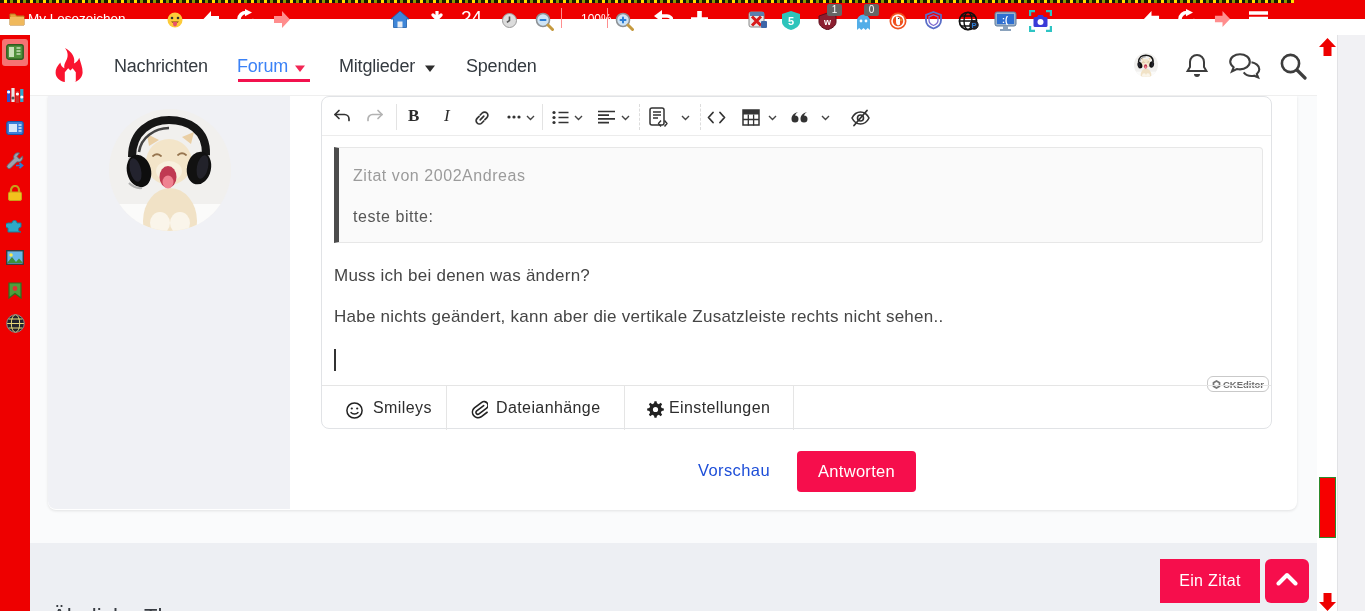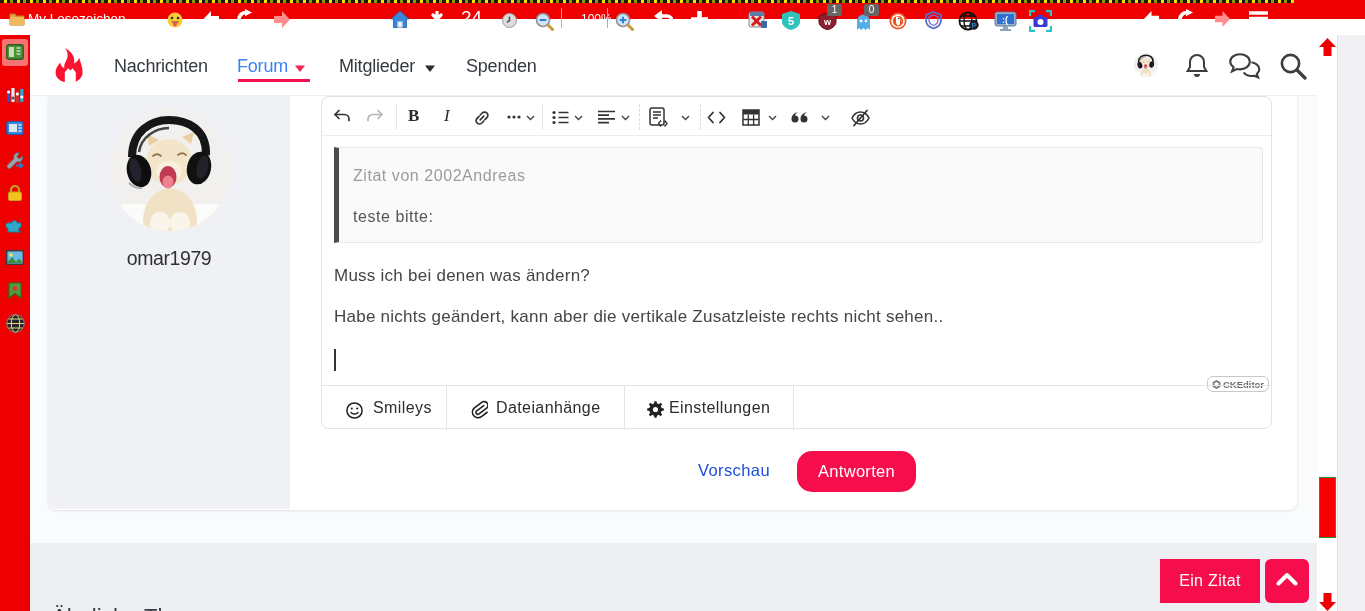--- a/index.html
+++ b/index.html
@@ -38,21 +38,21 @@
   .qt1 { position:absolute; left:14px; top:19px; font-size:16px; color:#9b9b9b; letter-spacing:.55px; }
   .qt2 { position:absolute; left:14px; top:60px; font-size:16px; color:#565656; letter-spacing:.55px; }
   .ptext { position:absolute; font-size:17px; color:#454545; letter-spacing:.25px; }
   #caret { position:absolute; left:12px; top:252px; width:2px; height:22px; background:#333; }
   #ckbadge { position:absolute; left:885px; top:279px; width:62px; height:16px; background:#fff; border:1px solid #c9c9c9; border-radius:6px; font-size:9.5px; font-weight:bold; color:#6e6e6e; display:flex; align-items:center; justify-content:center; gap:2px; }
   #tabrow { position:absolute; left:0; top:288px; width:949px; height:44px; border-top:1px solid #e5e5e5; }
   .tab { position:absolute; top:0; height:44px; border-right:1px solid #e5e5e5; }
   .tabtxt { position:absolute; top:13px; font-size:16px; color:#2d2d2d; letter-spacing:.4px; }
 
   
-  .redbtn { position:absolute; background:#f60e4c; color:#fff; border-radius:15px; text-align:center; }
+  .redbtn { position:absolute; background:#f60e4c; color:#fff; border-radius:4px; text-align:center; }
   #vorschau { left:698px; top:461px; font-size:16.5px; color:#1d4ed8; letter-spacing:.4px; }
   #antworten { left:797px; top:451px; width:119px; height:41px; font-size:16.5px; line-height:41px; letter-spacing:.3px; }
   #einzitat { left:1160px; top:559px; width:100px; height:44px; font-size:16px; line-height:44px; border-radius:0; letter-spacing:.3px; }
   #upbtn { left:1265px; top:559px; width:44px; height:44px; border-radius:6px; }
 
   #aehn { left:52px; top:604px; font-size:22px; color:#383c42; font-weight:normal; letter-spacing:.2px; }
 </style>
 </head>
 <body>
 <div id="stage">
@@ -94,21 +94,20 @@
 
           <ellipse cx="30" cy="62" rx="12" ry="16.5" fill="#0e0e0e" transform="rotate(-14 30 62)"></ellipse>
           <ellipse cx="90" cy="59" rx="12" ry="16.5" fill="#111" transform="rotate(12 90 59)"></ellipse>
           <ellipse cx="26.5" cy="61" rx="5.5" ry="12" fill="#23232e" transform="rotate(-14 26.5 61)"></ellipse>
           <ellipse cx="93.5" cy="58" rx="5.5" ry="12" fill="#22222a" transform="rotate(12 93.5 58)"></ellipse>
           <path d="M20 74 q6 6 13 5" fill="none" stroke="#b0b0b0" stroke-width="2.2"></path>
         </g>
       </g>
     </svg>
   </div>
-  <div class="abs" style="left:48px;top:247px;width:242px;text-align:center;font-size:19.5px;color:#2d2f33;letter-spacing:-.4px;">omar1979</div>
 
   <div class="abs" id="editor">
     <div id="ebar">
 
       <svg class="abs" style="left:11px;top:12px" width="18" height="17" viewBox="0 0 18 17">
         <path d="M6 1.5 L2 5.5 l4 4" fill="none" stroke="#333" stroke-width="1.7" stroke-linecap="round" stroke-linejoin="round"></path>
         <path d="M2 5.5 h9.5 a4.5 4.5 0 0 1 4.5 4.5 v1.5" fill="none" stroke="#333" stroke-width="1.7" stroke-linecap="round"></path>
       </svg>
 
       <svg class="abs" style="left:44px;top:12px" width="18" height="17" viewBox="0 0 18 17">

